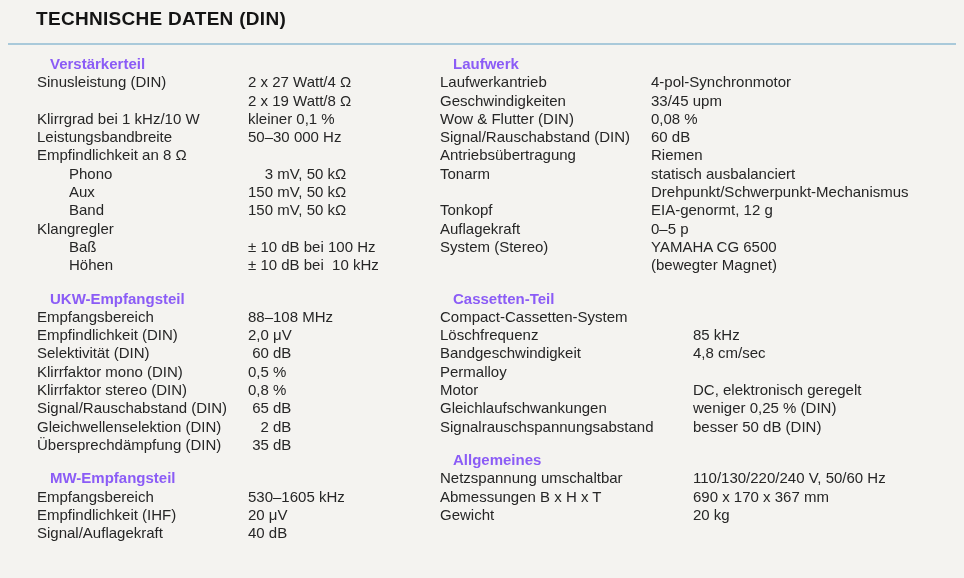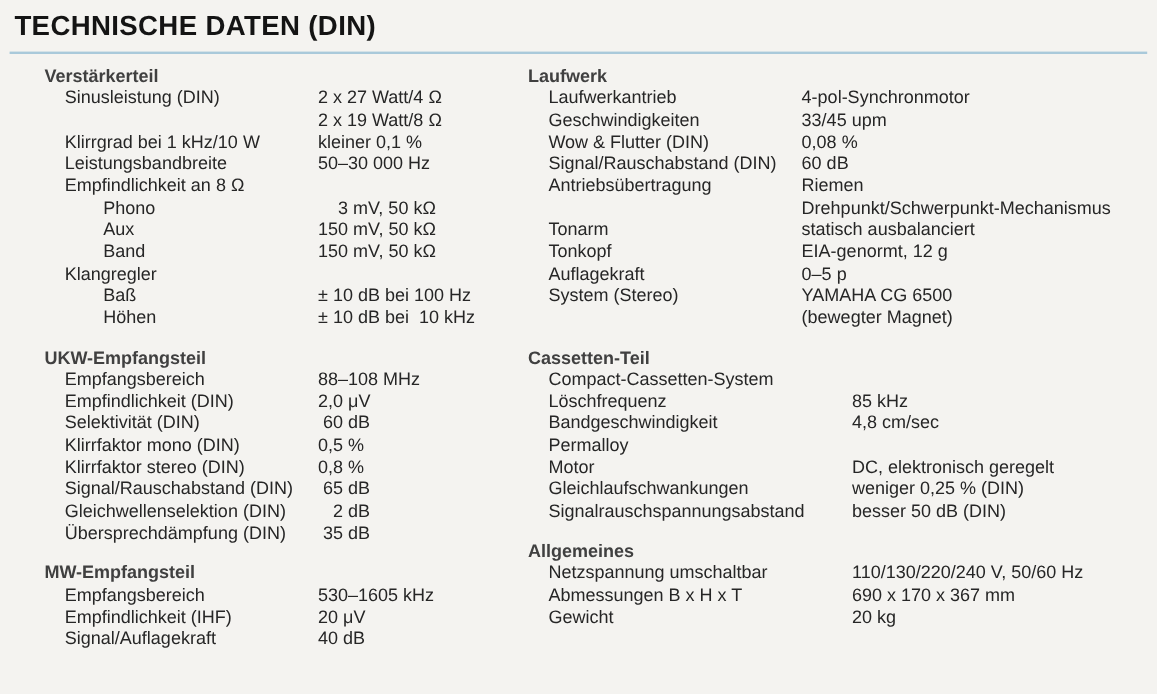--- a/index.html
+++ b/index.html
@@ -11,23 +11,23 @@
     position: relative;
     width: 964px;
     height: 578px;
     background: #f4f3f0;
     font-family: "Liberation Sans", sans-serif;
     color: #262626;
     overflow: hidden;
   }
   .title {
     position: absolute;
-    left: 12px;
+    left: 36px;
     top: 8px;
-    font-size: 23px;
+    font-size: 19px;
     font-weight: 700;
     letter-spacing: 0.3px;
     color: #141414;
     white-space: pre;
   }
   .rule {
     position: absolute;
     left: 8px;
     top: 43px;
     width: 948px;
@@ -38,24 +38,25 @@
     position: absolute;
     top: 55px;
     font-size: 15px;
     line-height: 18.3px;
   }
   .col-left  { left: 37px;  width: 400px; }
   .col-right { left: 440px; width: 518px; }
   .section + .section { margin-top: 15px; }
   .section-heading {
     font-weight: 700;
-    color: #404040;
+    color: #8b5cf6;
     white-space: pre;
-  }
-  .row { display: flex; margin-left: 17px; }
+    margin-left: 13px;
+  }
+  .row { display: flex; }
   .spec-label {
     flex: none;
     width: 211px;
     box-sizing: border-box;
     white-space: pre;
   }
   .section.wide .spec-label { width: 253px; }
   .row.indent .spec-label { padding-left: 32px; }
   .spec-value { white-space: pre; }
 </style>
@@ -181,26 +182,26 @@
         </div>
         <div class="row">
           <span class="spec-label">Signal/Rauschabstand (DIN)</span>
           <span class="spec-value">60 dB</span>
         </div>
         <div class="row">
           <span class="spec-label">Antriebsübertragung</span>
           <span class="spec-value">Riemen</span>
         </div>
         <div class="row">
+          <span class="spec-label">Tonarm</span>
+          <span class="spec-value">statisch ausbalanciert</span>
+        </div>
+        <div class="row">
           <span class="spec-label"></span>
           <span class="spec-value">Drehpunkt/Schwerpunkt-Mechanismus</span>
-        </div>
-        <div class="row">
-          <span class="spec-label">Tonarm</span>
-          <span class="spec-value">statisch ausbalanciert</span>
         </div>
         <div class="row">
           <span class="spec-label">Tonkopf</span>
           <span class="spec-value">EIA-genormt, 12 g</span>
         </div>
         <div class="row">
           <span class="spec-label">Auflagekraft</span>
           <span class="spec-value">0–5 p</span>
         </div>
         <div class="row">

